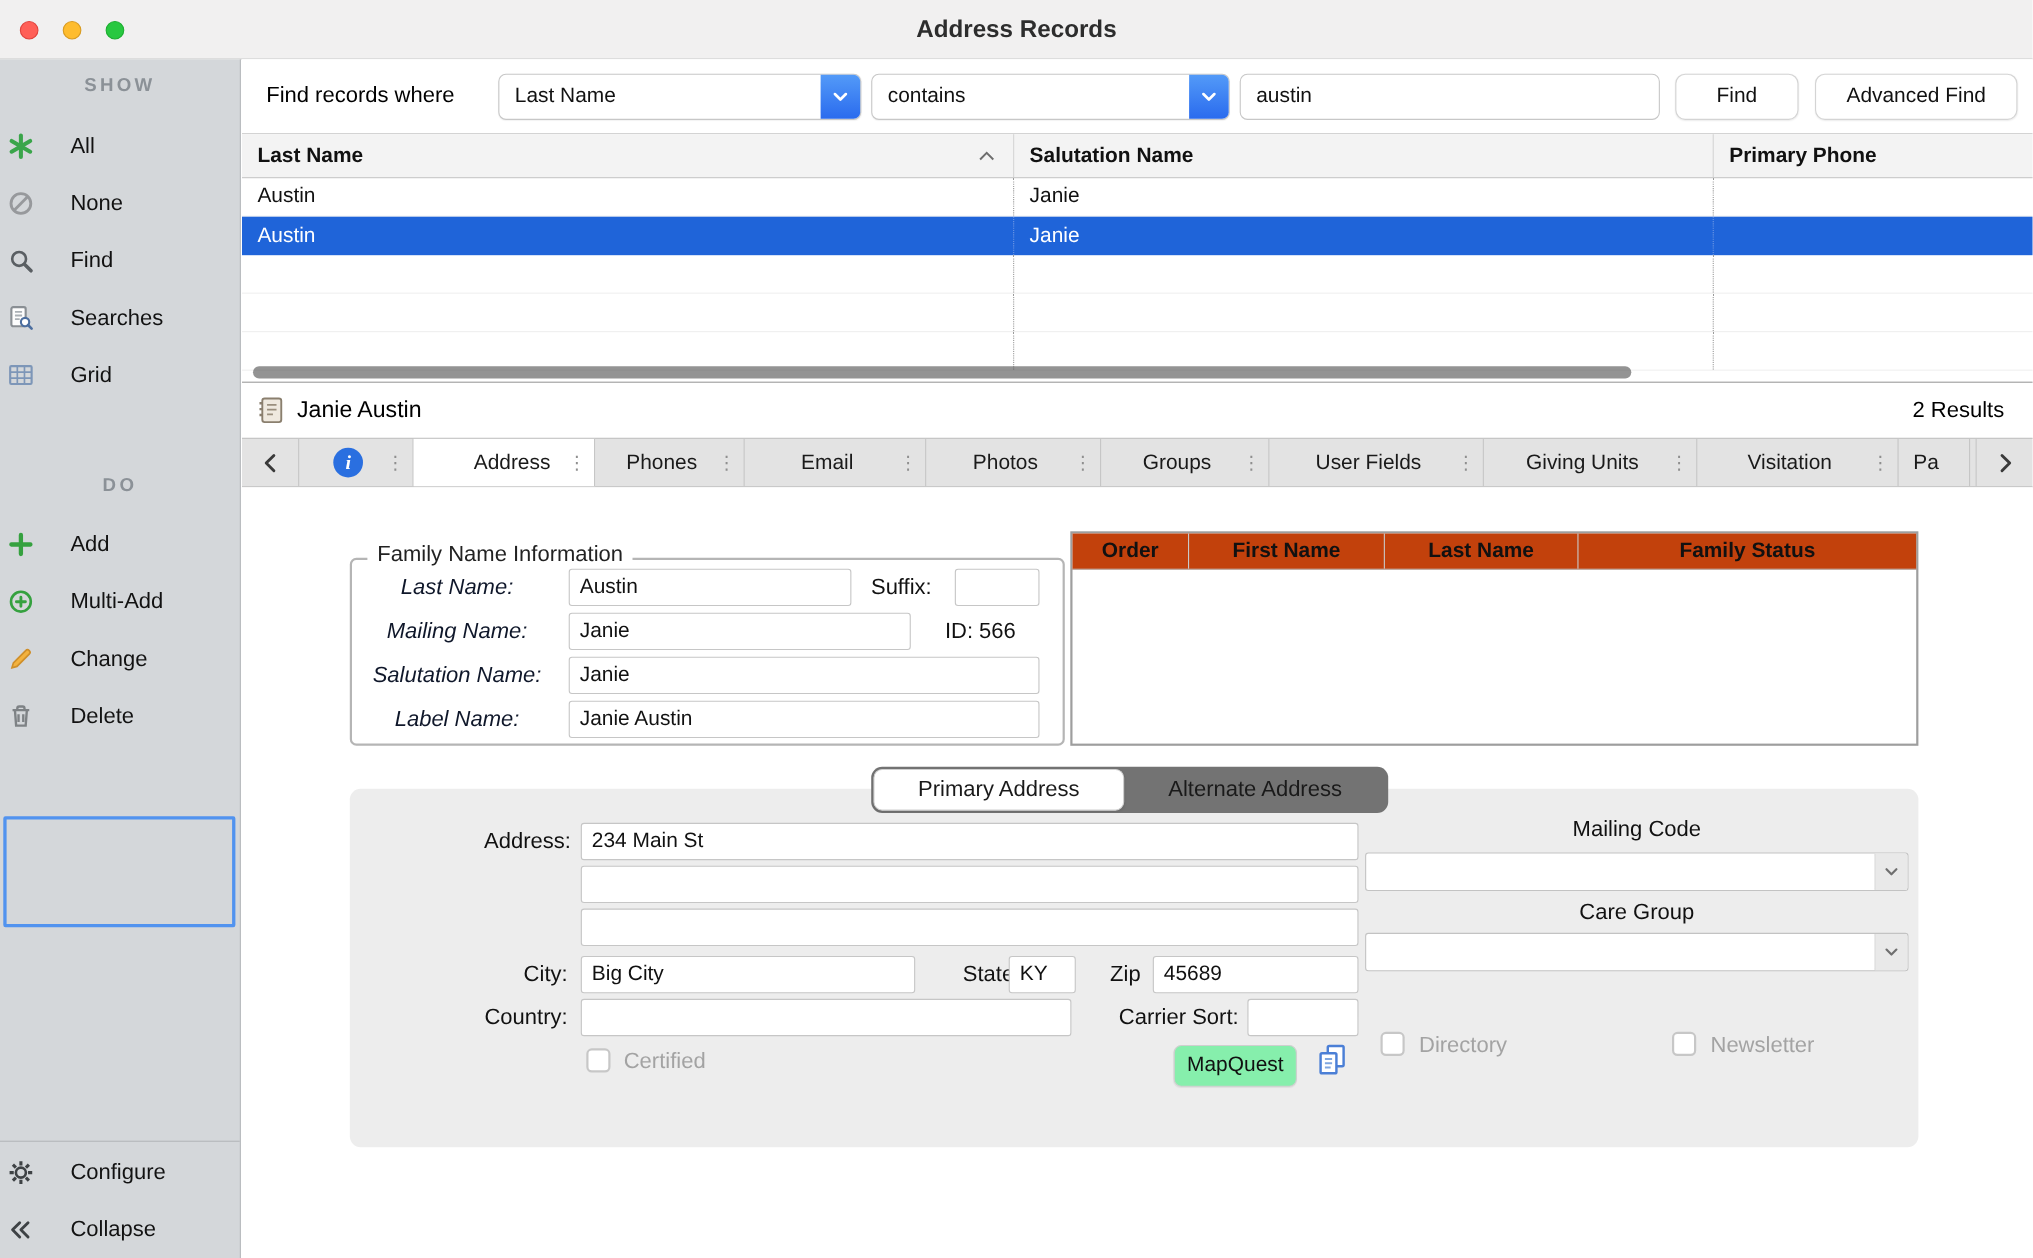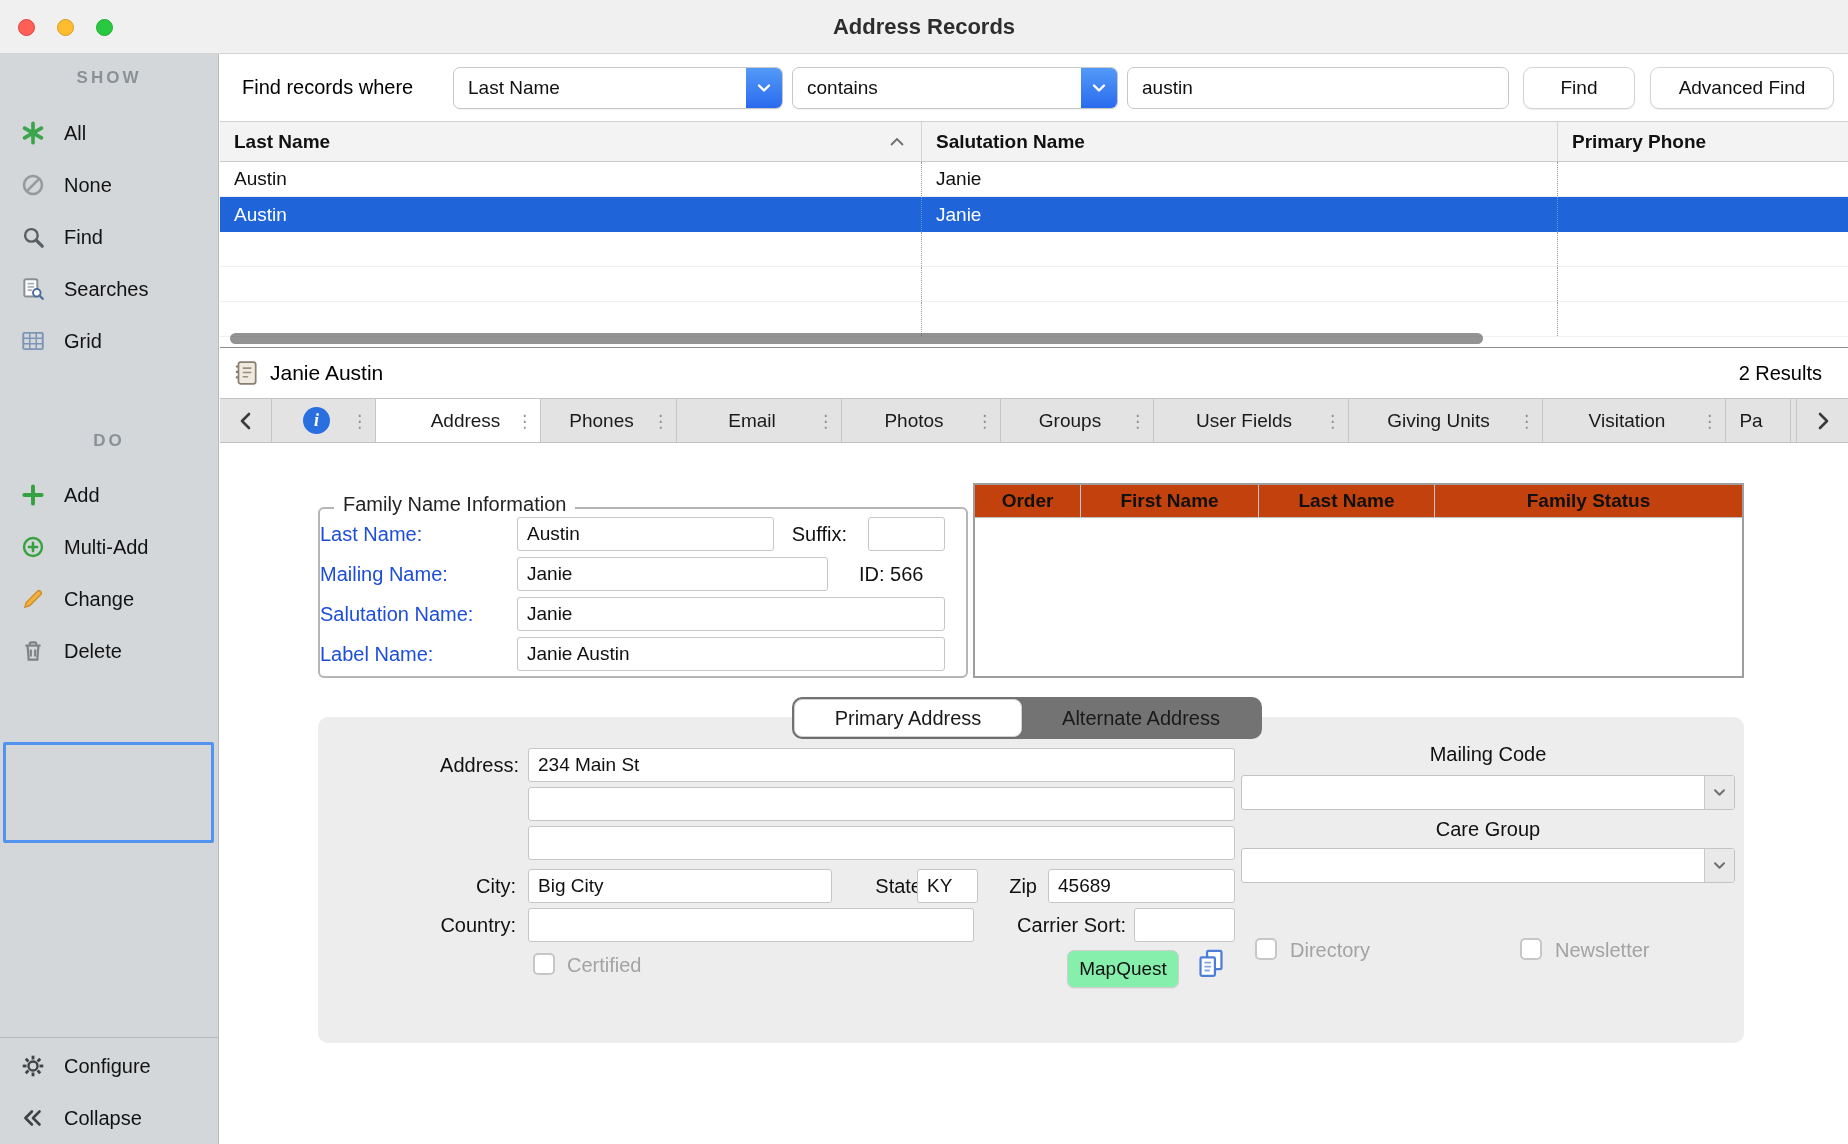--- a/index.html
+++ b/index.html
@@ -12,21 +12,21 @@
   .lights { position:absolute; left:18px; top:19px; display:flex; gap:22px; }
   .light { width:17px; height:17px; border-radius:50%; }
   .light.red { background:#ff5f57; border:1px solid #e0443e; }
   .light.yellow { background:#febc2e; border:1px solid #d89b22; }
   .light.green { background:#28c840; border:1px solid #1eae32; }
   .win-title { text-align:center; line-height:54px; font-weight:700; font-size:22px; color:#2d2d2d; }
 
   
   .sidebar { position:absolute; top:54px; left:0; width:219px; bottom:0; background:#d4d7da; border-right:1px solid #b7babd; }
   .sb-header { position:absolute; width:100%; text-align:center; font-weight:700; color:#8b9197; letter-spacing:3px; font-size:17px; }
-  .sb-item { position:absolute; left:0; width:100%; height:52px; display:flex; align-items:center; padding-left:18px; gap:16px; font-size:20px; color:#121212; cursor:default; }
+  .sb-item { position:absolute; left:0; width:100%; height:52px; display:flex; align-items:center; padding-left:4px; gap:30px; font-size:20px; color:#121212; cursor:default; }
   .sb-item .ic { width:30px; height:30px; display:flex; align-items:center; justify-content:center; flex:0 0 30px; }
   .focus-box { position:absolute; left:3px; top:688px; width:211px; height:101px; border:3px solid #5193ef; border-radius:2px; }
   .sb-divider { position:absolute; top:983px; left:0; right:0; height:1px; background:#b4b7ba; }
 
   
   .content { position:absolute; left:220px; top:54px; right:0; bottom:0; background:#fff; }
 
   
   .findbar { position:absolute; top:0; left:0; right:0; height:67px; background:#fff; }
   .findbar .flabel { position:absolute; left:22px; top:0; height:67px; line-height:67px; font-size:20px; color:#000; }
@@ -65,21 +65,21 @@
   .info-circ { width:27px; height:27px; border-radius:50%; background:#2a6fe0; color:#fff; display:flex; align-items:center; justify-content:center; font-family:"Liberation Serif","DejaVu Serif",serif; font-style:italic; font-weight:700; font-size:18px; }
   .wInfo{width:104px;} .wt0{width:165px;padding-left:29px;} .wt1{width:136px;} .wt2{width:165px;} .wt3{width:159px;} .wt4{width:153px;}
   .wt5{width:195px;} .wt6{width:194px;} .wt7{width:183px;} .wt8{width:65px;}
 
   
   .detail { position:absolute; top:389px; left:0; right:0; bottom:0; background:#fff; }
 
   .fieldset { position:absolute; left:98px; top:64px; width:650px; height:171px; border:2px solid #b5b5b5; border-radius:6px; }
   .legend { position:absolute; top:-16px; left:14px; background:#fff; padding:0 9px; font-size:20px; color:#222; }
   .frow { position:absolute; left:0; right:0; height:34px; }
-  .flab { position:absolute; left:0; width:191px; text-align:left; line-height:34px; font-size:20px; color:#1d4ed8; }
+  .flab { position:absolute; left:0; width:191px; text-align:center; line-height:34px; font-size:20px; color:#0f172a;font-style:italic; }
   .fin { position:absolute; top:0; height:34px; background:#fff; border:1px solid #c6c6c6; border-radius:3px; padding:0 9px; font-size:19px; font-family:inherit; color:#111; }
   .suf-lab { position:absolute; left:420px; width:107px; text-align:right; line-height:34px; font-size:20px; }
   .id-text { position:absolute; left:539px; line-height:34px; font-size:20px; color:#111; }
 
   .members { position:absolute; left:753px; top:40px; width:771px; height:195px; border:2px solid #9e9e9e; background:#fff; }
   .m-head { display:flex; height:33px; border-bottom:1px solid #bdbdbd; background:#c2410c; font-weight:700; font-size:19px; }
   .m-head .mc { height:100%; display:flex; align-items:center; justify-content:center; border-right:1px solid #c9c9c9; }
   .m-head .mc:last-child { border-right:none; }
   .mc1{width:106px;} .mc2{width:178px;} .mc3{width:176px;} .mc4{flex:1;}
 

